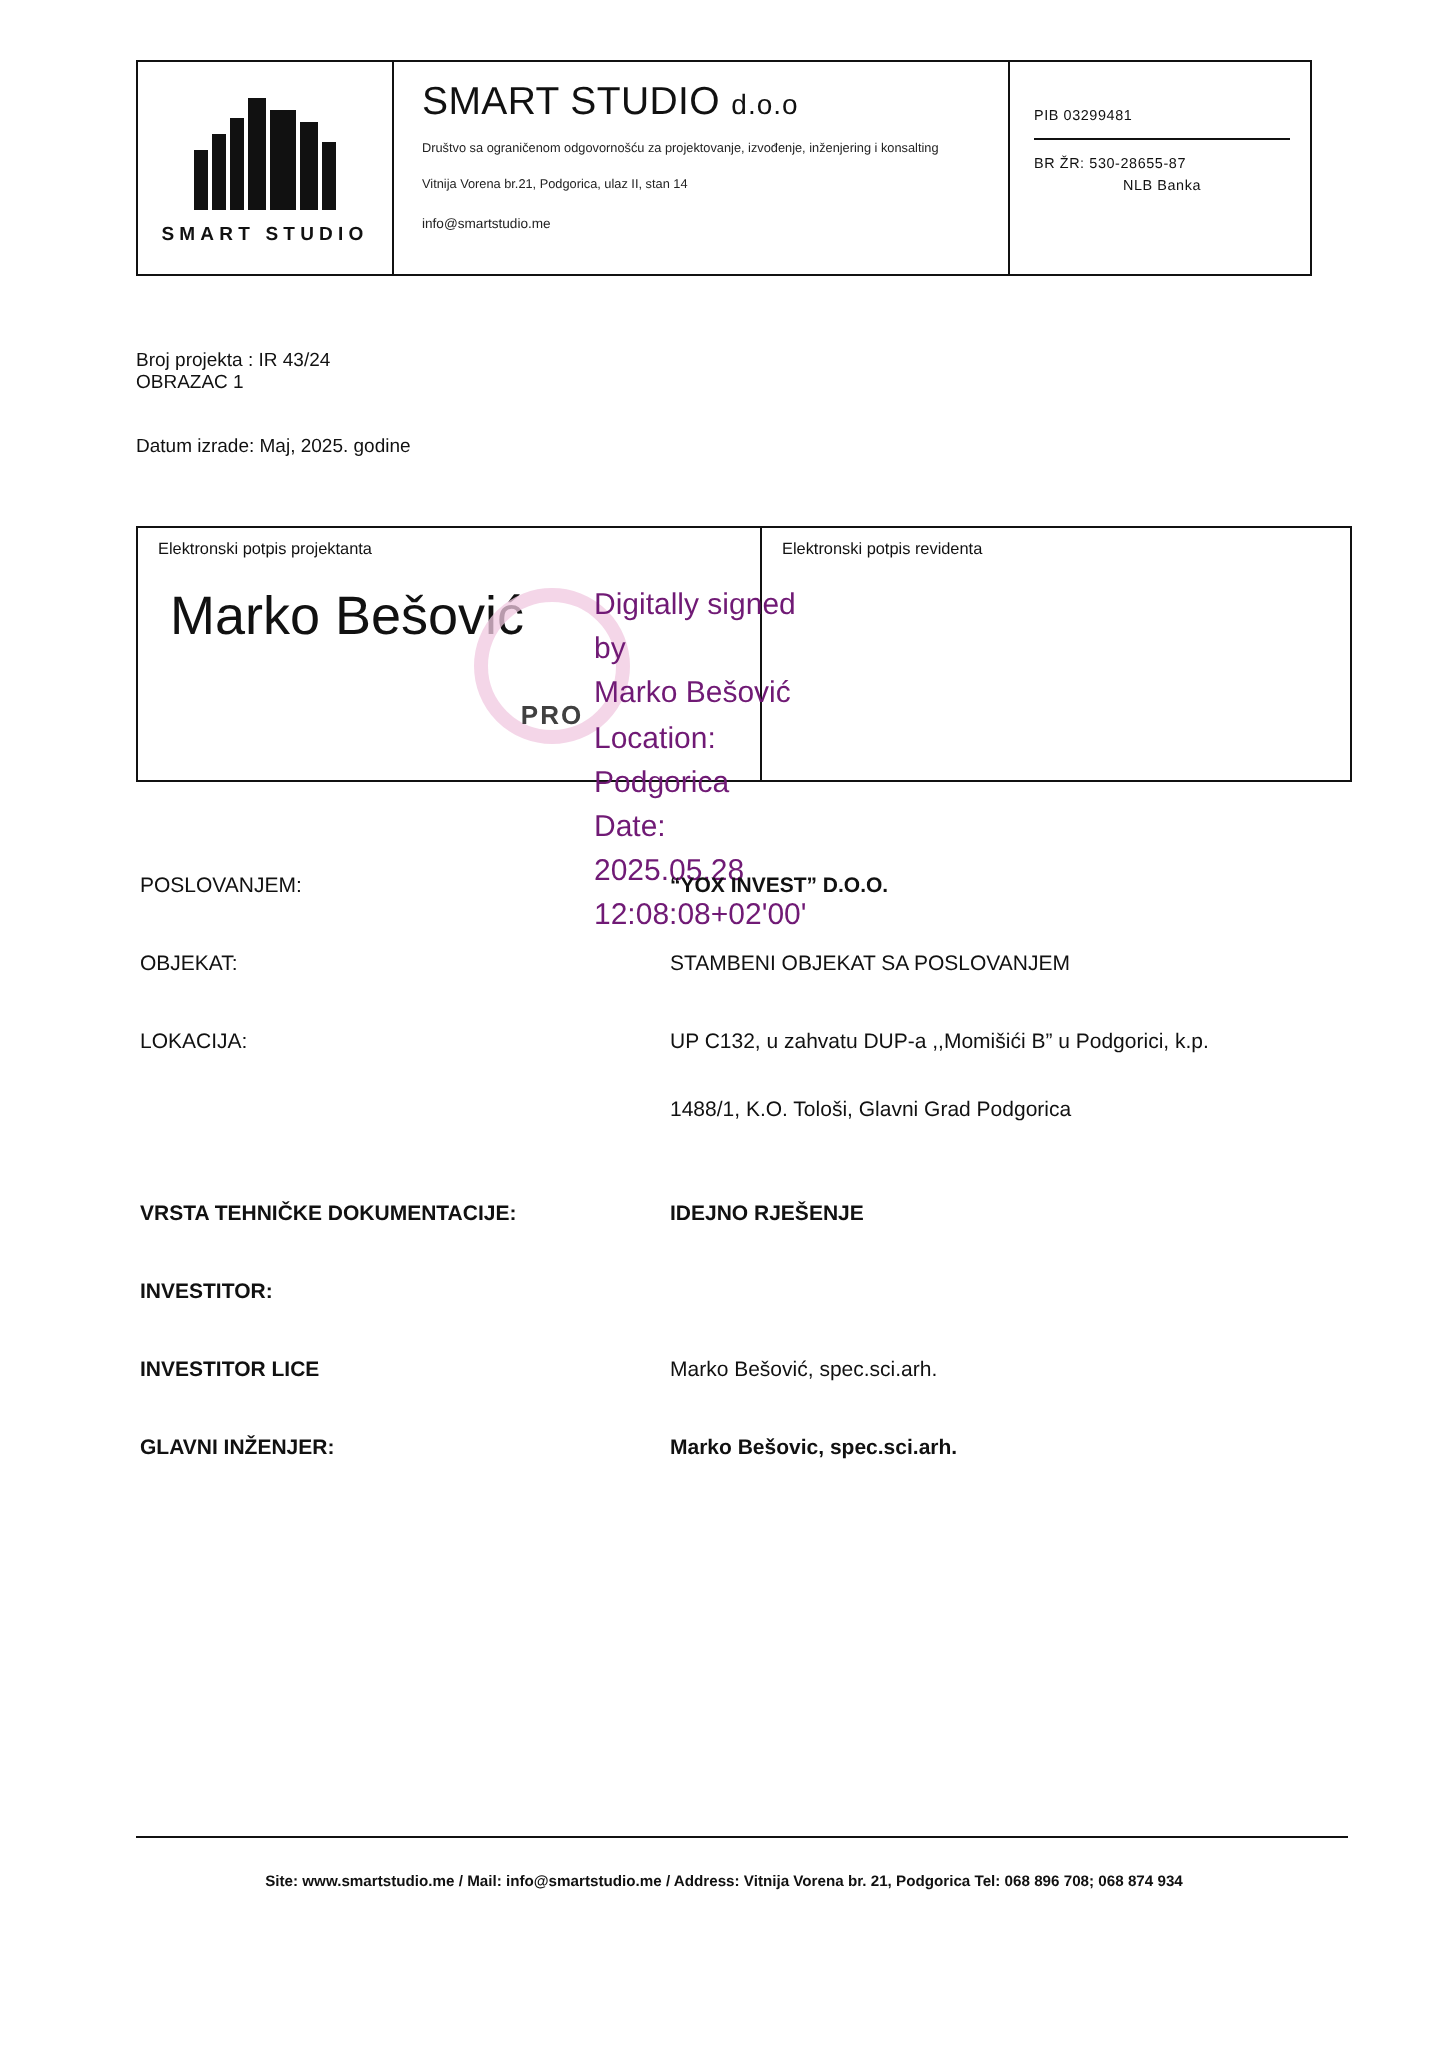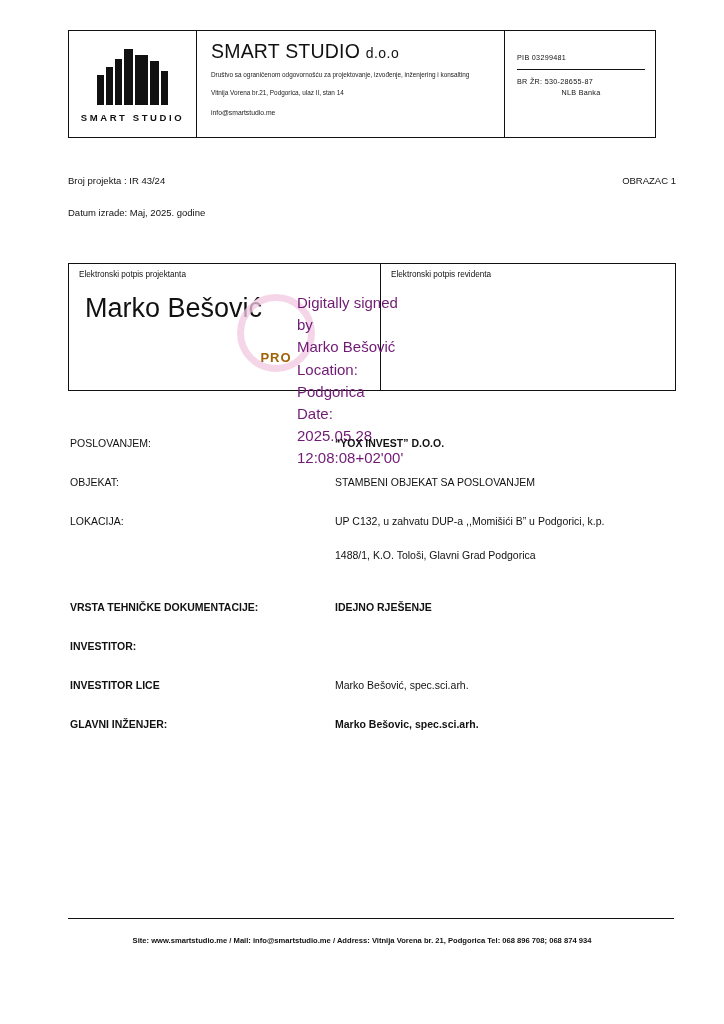--- a/index.html
+++ b/index.html
@@ -121,22 +121,23 @@
   .meta {
     position: absolute;
     left: 68px;
     top: 175px;
     width: 608px;
     font-size: 9.5px;
     color: #111;
   }
   .meta-row {
     display: flex;
-    justify-content: space-between;
+    justify-content: center;
     margin-bottom: 21px;
+    flex-direction: column;
   }
   
   .sig-table {
     position: absolute;
     left: 68px;
     top: 263px;
     width: 608px;
     height: 128px;
     border: 1px solid #111;
     box-sizing: border-box;
@@ -177,21 +178,21 @@
     box-sizing: border-box;
   }
   .sig-stamp-text {
     position: absolute;
     left: 168px;
     top: 86px;
     width: 78px;
     text-align: center;
     font-size: 13px;
     letter-spacing: 1px;
-    color: #a16207;
+    color: #404040;
     font-weight: bold;
   }
   .sig-details {
     position: absolute;
     left: 228px;
     top: 28px;
     font-size: 15px;
     color: #701a75;
     line-height: 1.48;
     white-space: pre-line;

